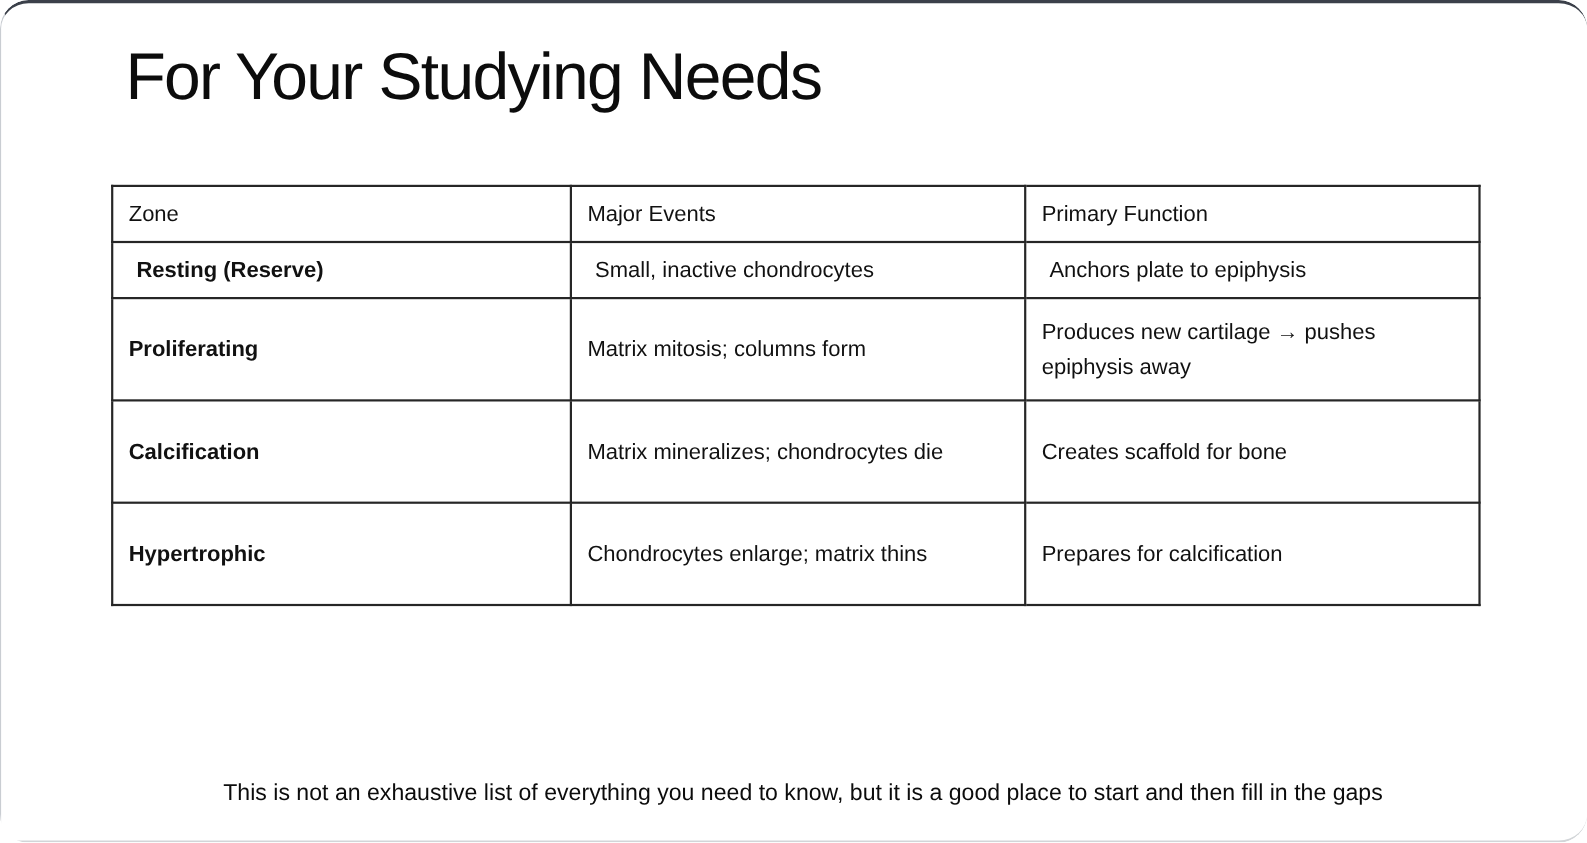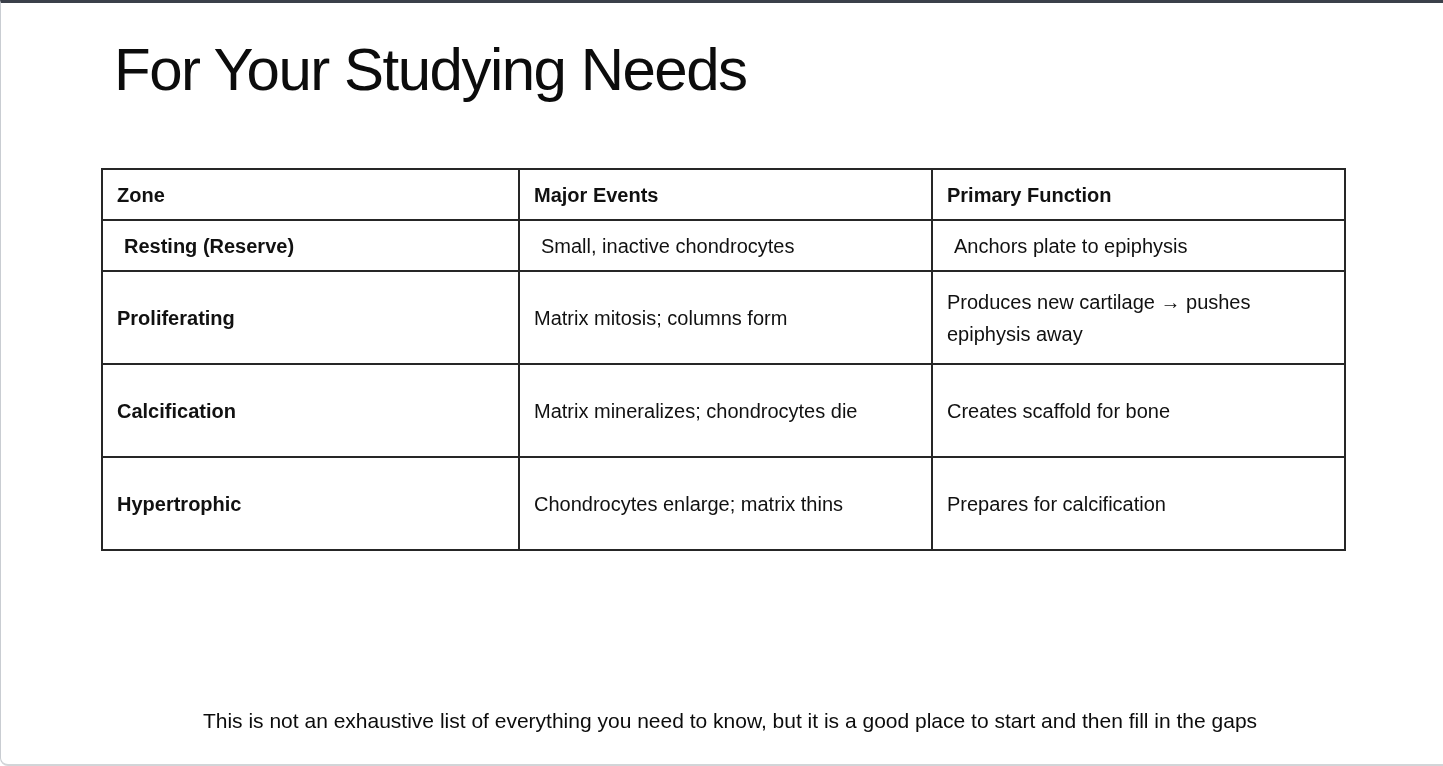--- a/index.html
+++ b/index.html
@@ -1,15 +1,15 @@
 <!DOCTYPE html>
 <html><head>
 <meta charset="utf-8">
 <style>
-  * { margin: 0; padding: 0; box-sizing: border-box; }
+  * { margin: 0; padding: 0; box-sizing: border-box; border-radius: 26px; }
   html, body { background: #ffffff; }
   body {
     font-family: "Liberation Sans", "DejaVu Sans", sans-serif;
     color: #111111;
   }
   .slide {
     position: relative;
     width: 1443px;
     height: 766px;
     background: #ffffff;
@@ -43,21 +43,21 @@
   .zone-table th, .zone-table td {
     border: 2px solid #262626;
     font-size: 20px;
     line-height: 1.6;
     padding: 6px 14px;
     vertical-align: middle;
     text-align: left;
     color: #111111;
     background: #ffffff;
   }
-  .zone-table th { font-weight: 700; height: 51px; }
+  .zone-table th { font-weight: 400; height: 51px; }
   .zone-table td.zone-cell { font-weight: 700; }
   .zone-table tr.short td { height: 51px; padding-left: 21px; }
   .zone-table tr.tall td { height: 93px; }
   .slide-footer {
     position: absolute;
     left: 16px;
     right: 0;
     top: 706px;
     text-align: center;
     font-size: 21px;

